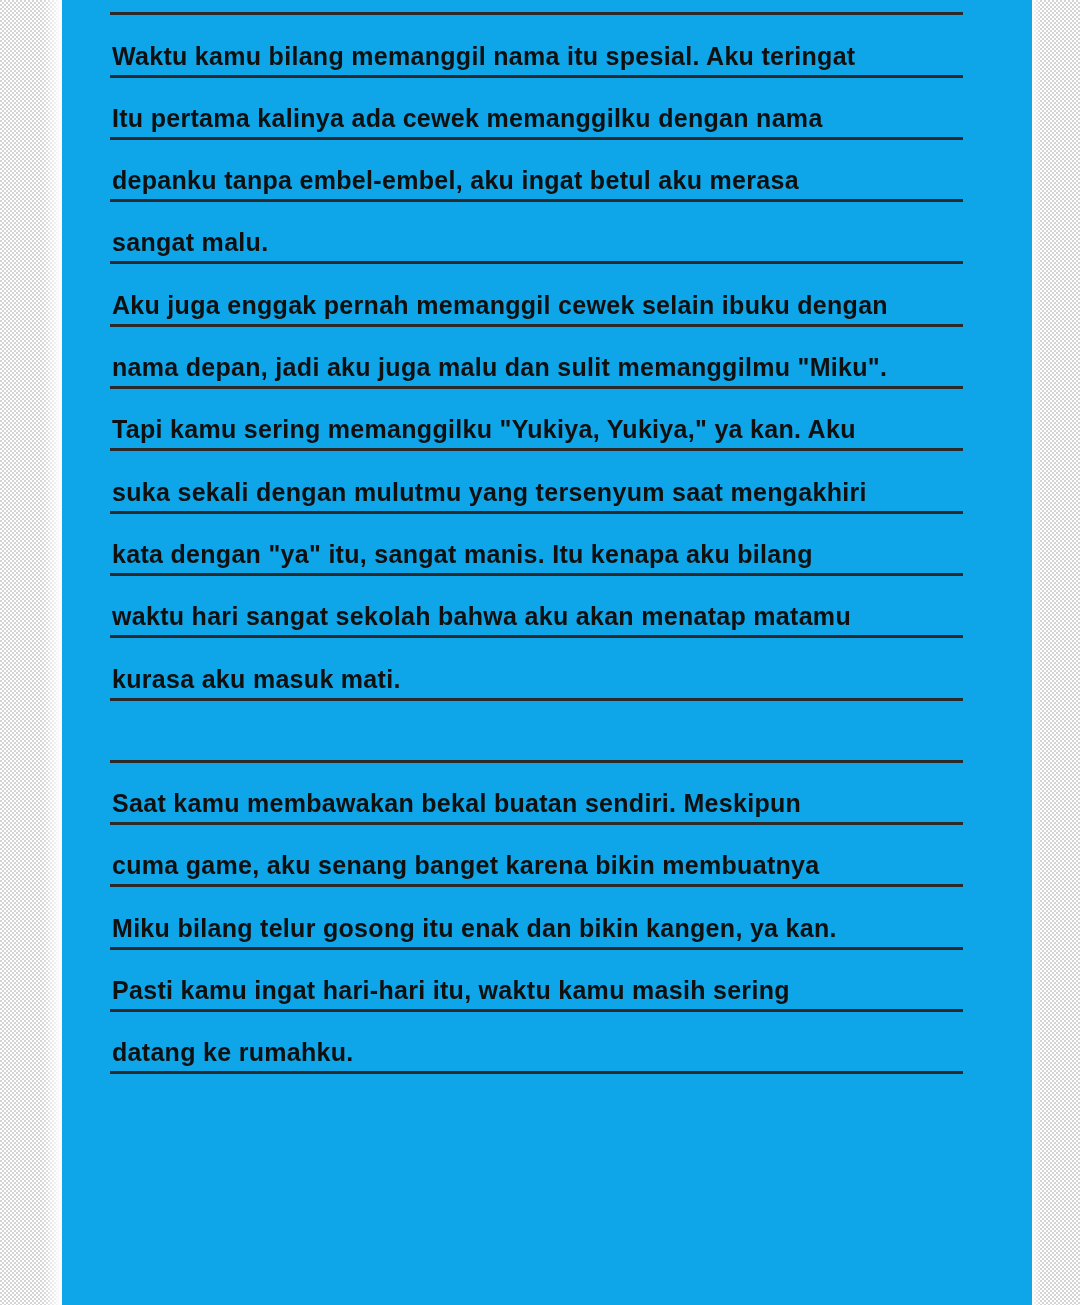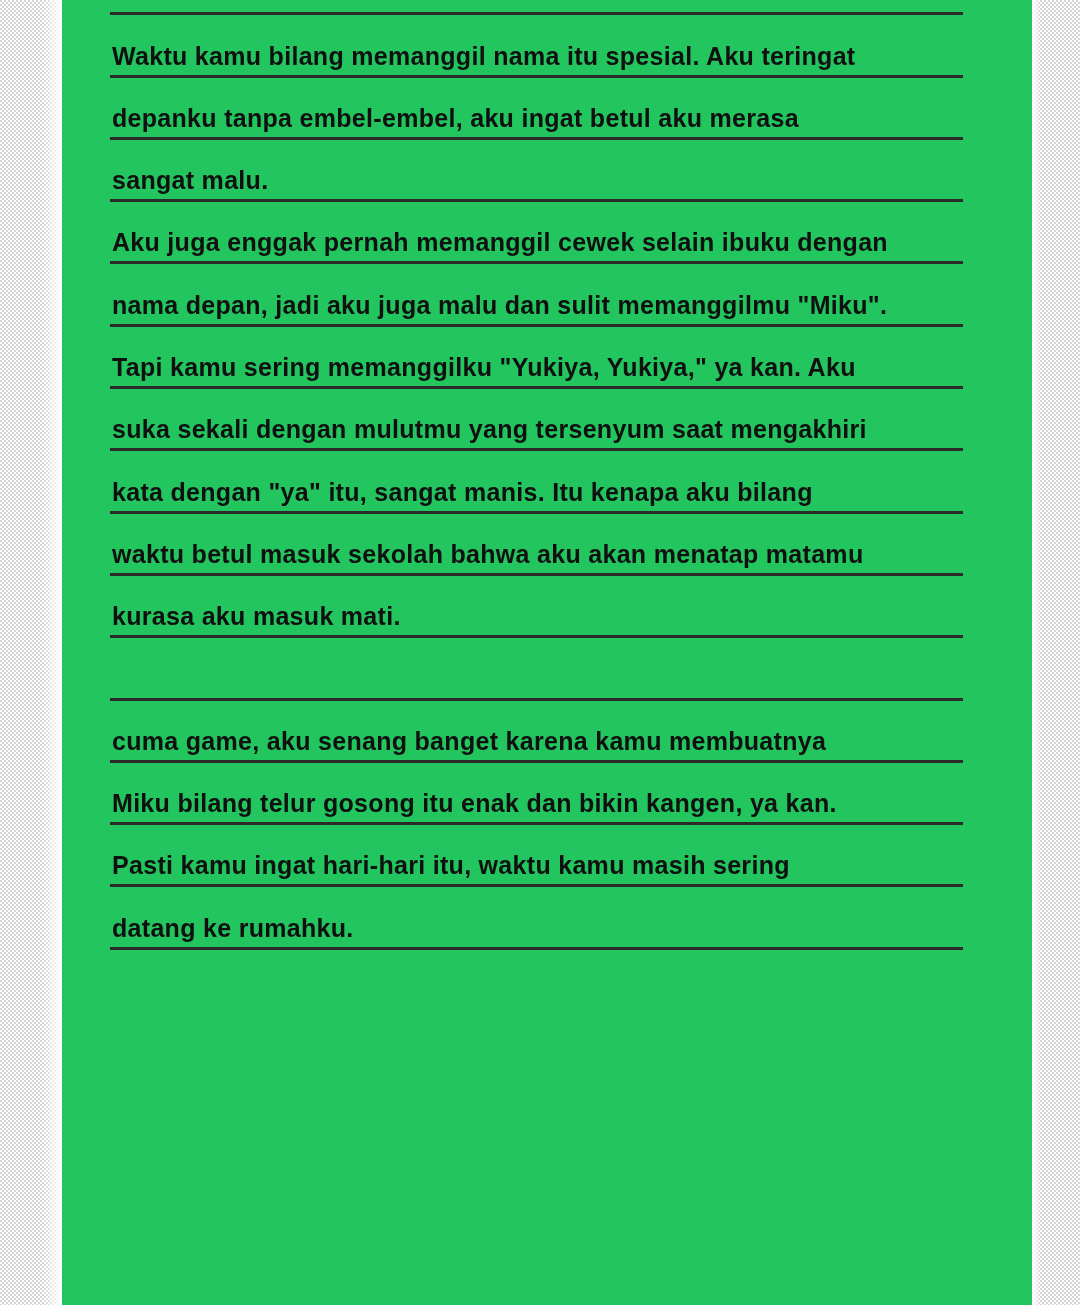--- a/index.html
+++ b/index.html
@@ -4,21 +4,21 @@
 <style>
   html, body {
     margin: 0;
     padding: 0;
     background: #ffffff;
   }
   #screen {
     position: relative;
     width: 1080px;
     height: 1305px;
-    background: #22c55e;
+    background: #0ea5e9;
     overflow: hidden;
     font-family: "Liberation Sans", sans-serif;
   }
   
   .edge {
     position: absolute;
     top: 0;
     bottom: 0;
     background-color: #ffffff;
   }
@@ -76,20 +76,23 @@
   <div class="edge edge-left"></div>
   <div class="edge edge-right"></div>
   <div class="ruled">
       <div class="line">
     <span class="line-text"></span>
   </div>
       <div class="line">
     <span class="line-text">Waktu kamu bilang memanggil nama itu spesial. Aku teringat</span>
   </div>
       <div class="line">
+    <span class="line-text">Itu pertama kalinya ada cewek memanggilku dengan nama</span>
+  </div>
+      <div class="line">
     <span class="line-text">depanku tanpa embel-embel, aku ingat betul aku merasa</span>
   </div>
       <div class="line">
     <span class="line-text">sangat malu.</span>
   </div>
       <div class="line">
     <span class="line-text">Aku juga enggak pernah memanggil cewek selain ibuku dengan</span>
   </div>
       <div class="line">
     <span class="line-text">nama depan, jadi aku juga malu dan sulit memanggilmu "Miku".</span>
@@ -97,30 +100,33 @@
       <div class="line">
     <span class="line-text">Tapi kamu sering memanggilku "Yukiya, Yukiya," ya kan. Aku</span>
   </div>
       <div class="line">
     <span class="line-text">suka sekali dengan mulutmu yang tersenyum saat mengakhiri</span>
   </div>
       <div class="line">
     <span class="line-text">kata dengan "ya" itu, sangat manis. Itu kenapa aku bilang</span>
   </div>
       <div class="line">
-    <span class="line-text">waktu betul masuk sekolah bahwa aku akan menatap matamu</span>
+    <span class="line-text">waktu hari sangat sekolah bahwa aku akan menatap matamu</span>
   </div>
       <div class="line">
     <span class="line-text">kurasa aku masuk mati.</span>
   </div>
       <div class="line">
     <span class="line-text"></span>
   </div>
       <div class="line">
-    <span class="line-text">cuma game, aku senang banget karena kamu membuatnya</span>
+    <span class="line-text">Saat kamu membawakan bekal buatan sendiri. Meskipun</span>
+  </div>
+      <div class="line">
+    <span class="line-text">cuma game, aku senang banget karena bikin membuatnya</span>
   </div>
       <div class="line">
     <span class="line-text">Miku bilang telur gosong itu enak dan bikin kangen, ya kan.</span>
   </div>
       <div class="line">
     <span class="line-text">Pasti kamu ingat hari-hari itu, waktu kamu masih sering</span>
   </div>
       <div class="line">
     <span class="line-text">datang ke rumahku.</span>
   </div>

